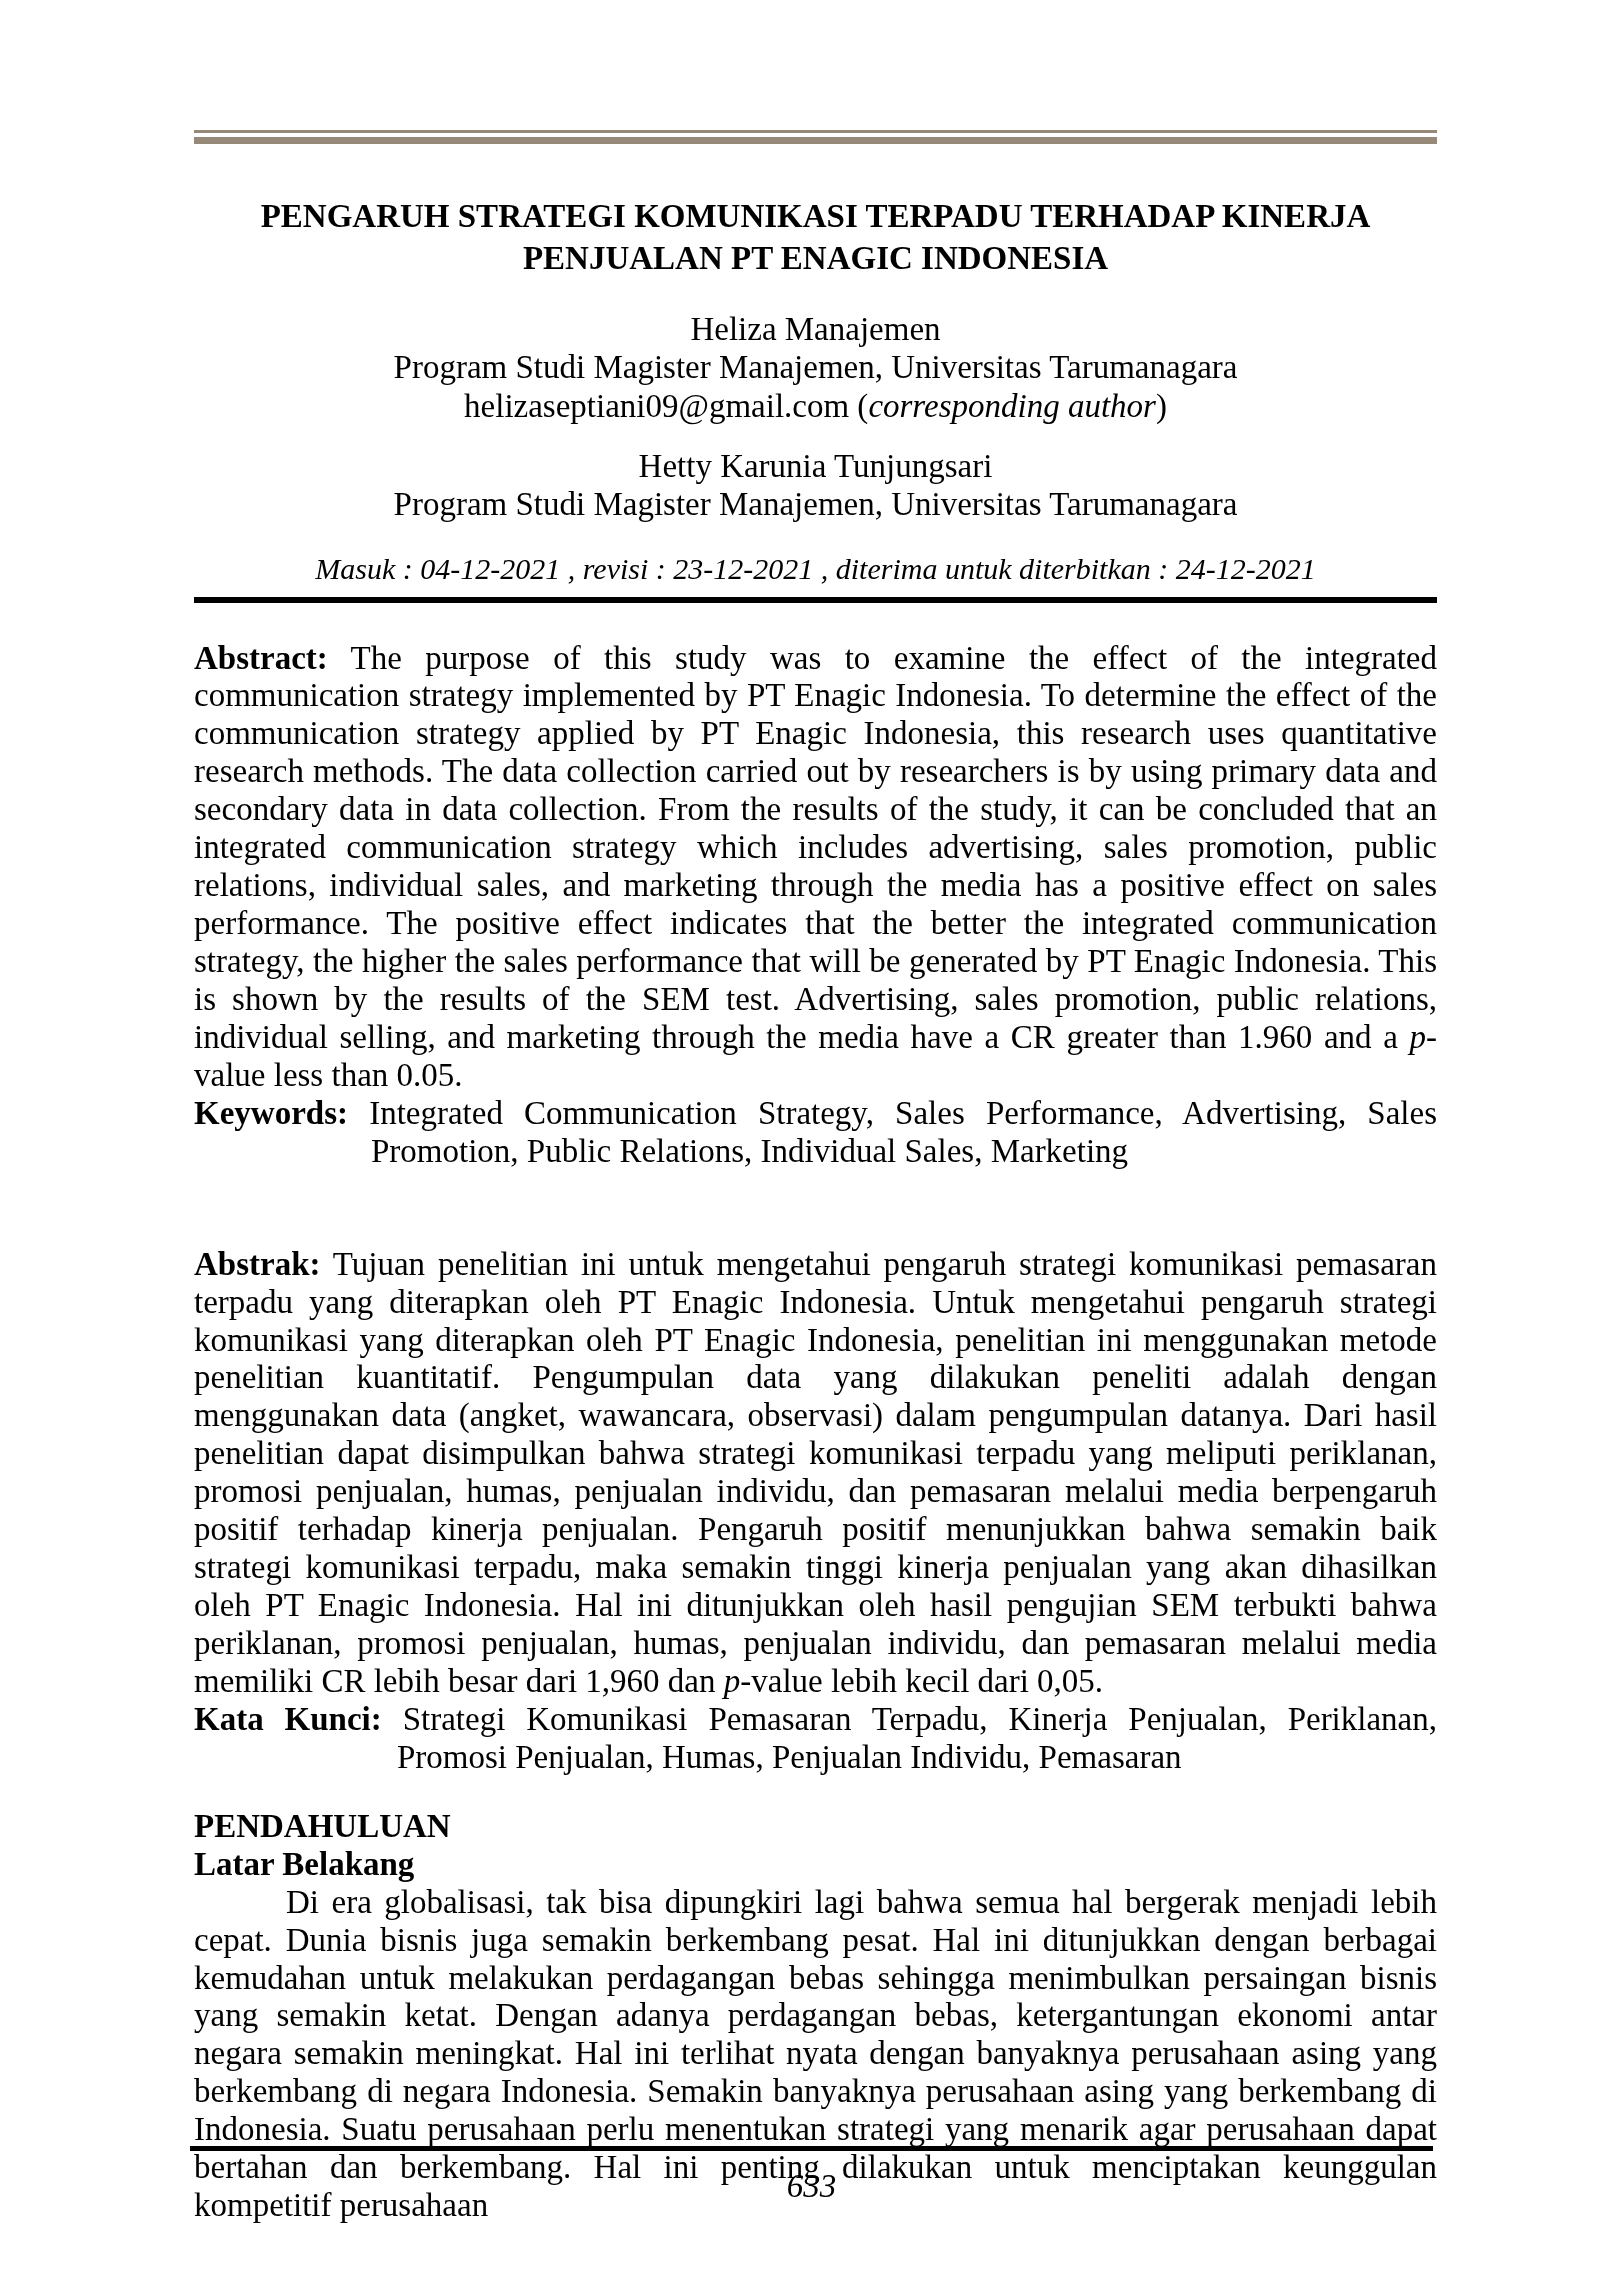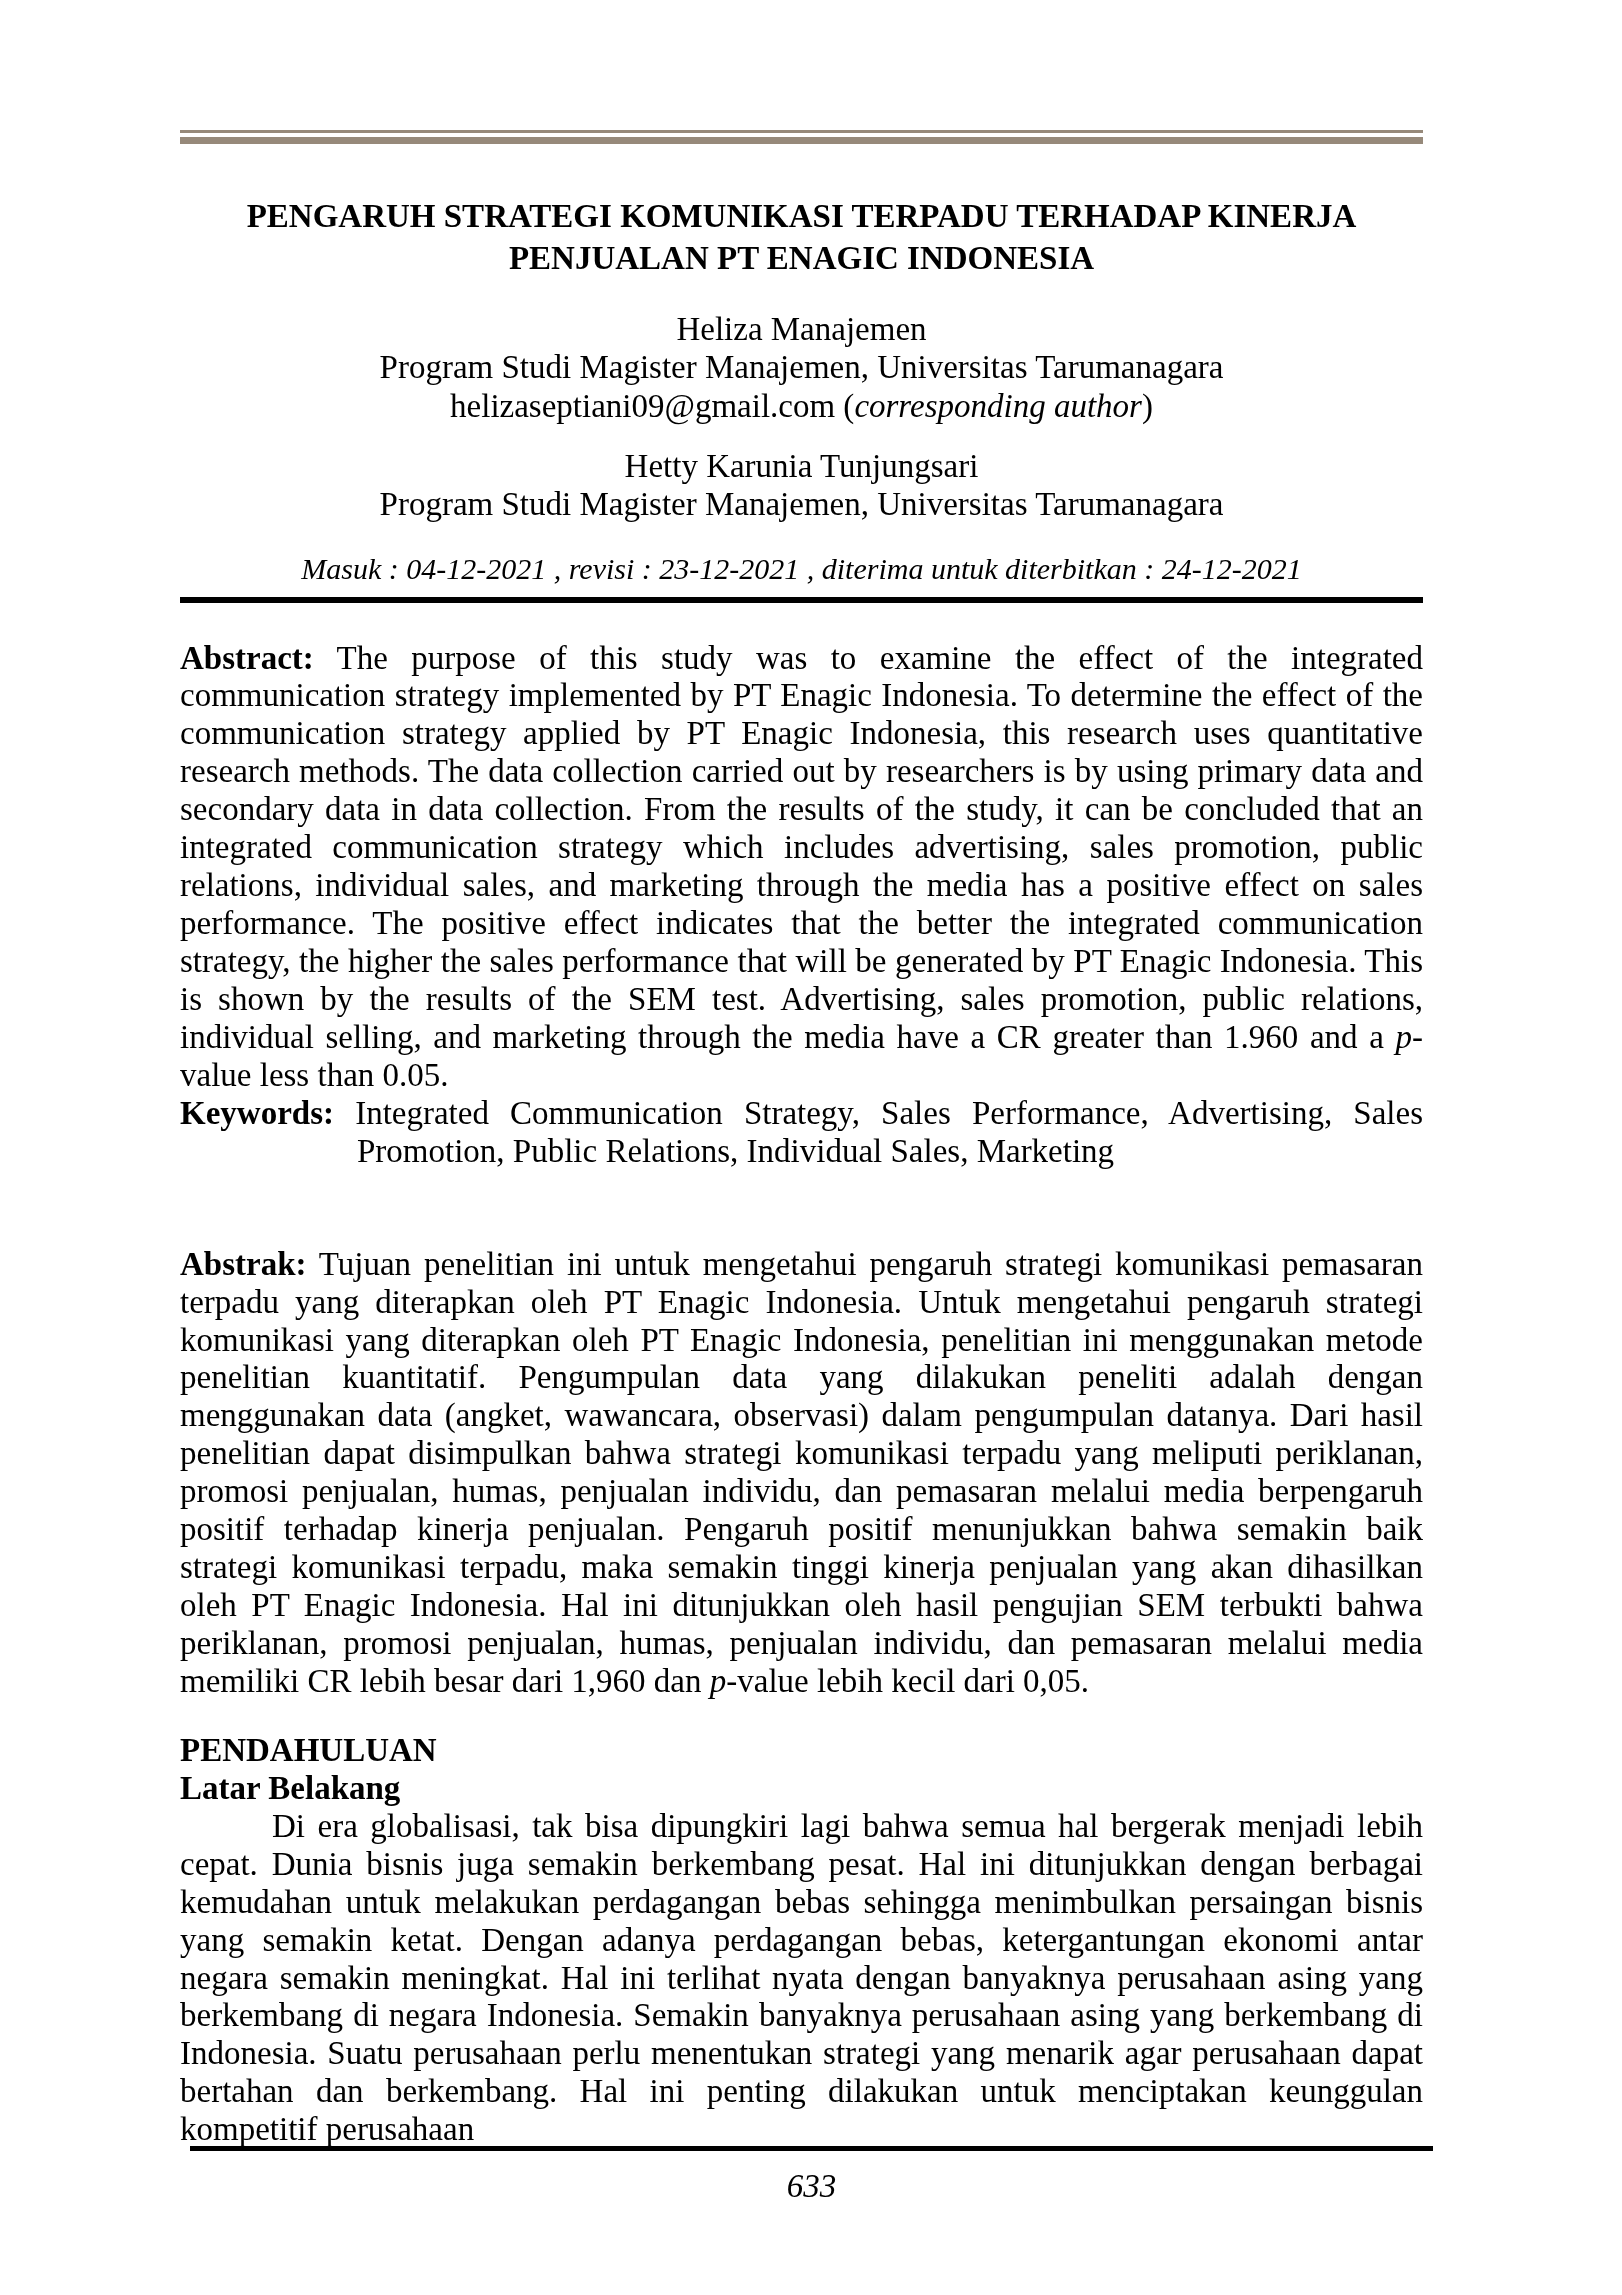--- a/index.html
+++ b/index.html
@@ -10,21 +10,21 @@
   body {
     width: 1623px;
     height: 2295px;
     position: relative;
     font-family: "Liberation Serif", "DejaVu Serif", serif;
     color: #000000;
     overflow: hidden;
   }
   .content {
     position: absolute;
-    left: 180px;
+    left: 194px;
     top: 0;
     width: 1243px;
   }
   
   .topbars { margin-top: 130px; }
   .bar-thin  { height: 3.3px;  background: #96897A; }
   .bar-gap   { height: 3.3px;  background: #ffffff; }
   .bar-thick { height: 7.9px; background: #96897A; }
 
   .paper-title {
@@ -140,20 +140,21 @@
 
   <div class="body-text">
 
     <div class="abstract-en">
       <p class="just"><strong>Abstract:</strong><span> The purpose of this study was to examine the effect of the integrated communication strategy implemented by PT Enagic Indonesia. To determine the effect of the communication strategy applied by PT Enagic Indonesia, this research uses quantitative research methods. The data collection carried out by researchers is by using primary data and secondary data in data collection. From the results of the study, it can be concluded that an integrated communication strategy which includes advertising, sales promotion, public relations, individual sales, and marketing through the media has a positive effect on sales performance. The positive effect indicates that the better the integrated communication strategy, the higher the sales performance that will be generated by PT Enagic Indonesia. This is shown by the results of the SEM test. Advertising, sales promotion, public relations, individual selling, and marketing through the media have a CR greater than 1.960 and a </span><em>p</em><span>-value less than 0.05.</span></p>
       <p class="keywords-en"><strong>Keywords:</strong><span> Integrated Communication Strategy, Sales Performance, Advertising, Sales Promotion, Public Relations, Individual Sales, Marketing</span></p>
     </div>
 
     <div class="abstract-id">
       <p class="just"><strong>Abstrak:</strong><span> Tujuan penelitian ini untuk mengetahui pengaruh strategi komunikasi pemasaran terpadu yang diterapkan oleh PT Enagic Indonesia. Untuk mengetahui pengaruh strategi komunikasi yang diterapkan oleh PT Enagic Indonesia, penelitian ini menggunakan metode penelitian kuantitatif. Pengumpulan data yang dilakukan peneliti adalah dengan menggunakan data (angket, wawancara, observasi) dalam pengumpulan datanya. Dari hasil penelitian dapat disimpulkan bahwa strategi komunikasi terpadu yang meliputi periklanan, promosi penjualan, humas, penjualan individu, dan pemasaran melalui media berpengaruh positif terhadap kinerja penjualan. Pengaruh positif menunjukkan bahwa semakin baik strategi komunikasi terpadu, maka semakin tinggi kinerja penjualan yang akan dihasilkan oleh PT Enagic Indonesia. Hal ini ditunjukkan oleh hasil pengujian SEM terbukti bahwa periklanan, promosi penjualan, humas, penjualan individu, dan pemasaran melalui media memiliki CR lebih besar dari 1,960 dan </span><em>p</em><span>-value lebih kecil dari 0,05.</span></p>
+      <p class="keywords-id"><strong>Kata Kunci:</strong><span> Strategi Komunikasi Pemasaran Terpadu, Kinerja Penjualan, Periklanan, Promosi Penjualan, Humas, Penjualan Individu, Pemasaran</span></p>
     </div>
 
     <div class="section-heading">PENDAHULUAN</div>
     <div class="subsection-heading">Latar Belakang</div>
     <p class="intro-paragraph">Di era globalisasi, tak bisa dipungkiri lagi bahwa semua hal bergerak menjadi lebih cepat. Dunia bisnis juga semakin berkembang pesat. Hal ini ditunjukkan dengan berbagai kemudahan untuk melakukan perdagangan bebas sehingga menimbulkan persaingan bisnis yang semakin ketat. Dengan adanya perdagangan bebas, ketergantungan ekonomi antar negara semakin meningkat. Hal ini terlihat nyata dengan banyaknya perusahaan asing yang berkembang di negara Indonesia. Semakin banyaknya perusahaan asing yang berkembang di Indonesia. Suatu perusahaan perlu menentukan strategi yang menarik agar perusahaan dapat bertahan dan berkembang. Hal ini penting dilakukan untuk menciptakan keunggulan kompetitif perusahaan</p>
 
   </div>
 
 </div>
 

